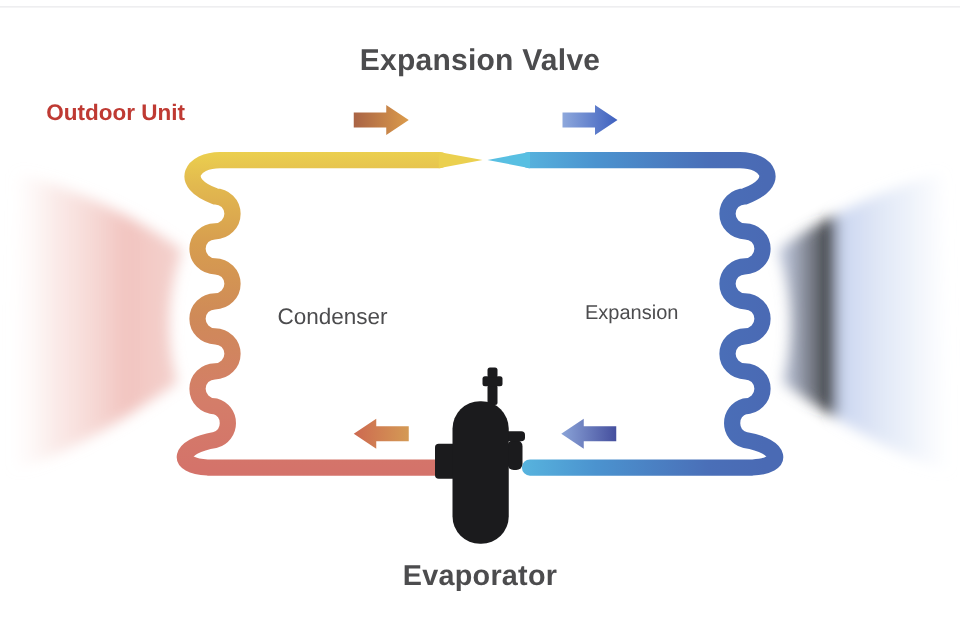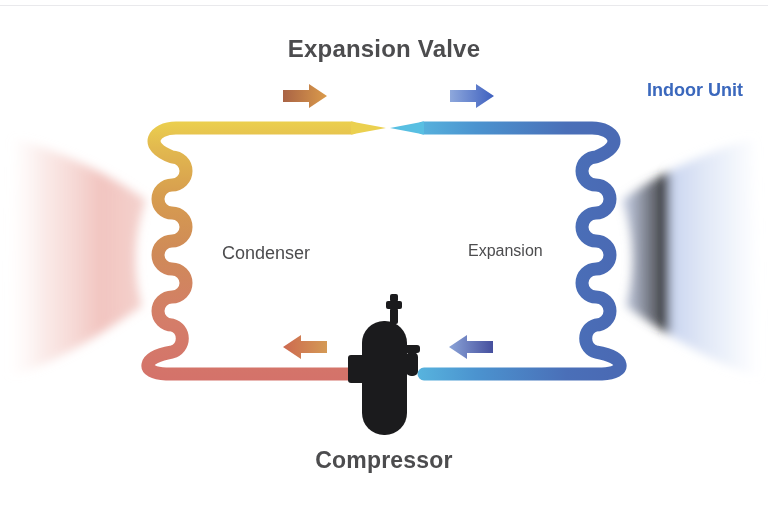--- a/index.html
+++ b/index.html
@@ -112,17 +112,17 @@
       <rect x="406" y="352" width="12" height="24" rx="5"></rect>
       <rect x="403" y="345" width="17" height="8" rx="3"></rect>
       <rect x="390" y="308" width="8" height="16" rx="2"></rect>
       <rect x="386" y="301" width="16" height="8" rx="2"></rect>
       <rect x="390" y="294" width="8" height="8" rx="2"></rect>
       <rect x="362" y="321" width="45" height="114" rx="22"></rect>
     </g>
   </svg>
 
   <div class="label lbl-title">Expansion Valve</div>
-  <div class="label lbl-indoor">Indoor Unit</div>
+  <div class="label lbl-outdoor">Outdoor Unit</div>
   <div class="label lbl-condenser">Condenser</div>
   <div class="label lbl-evaporator">Expansion</div>
-  <div class="label lbl-compressor">Compressor</div>
+  <div class="label lbl-compressor">Evaporator</div>
 </div>
 
 </body></html>

